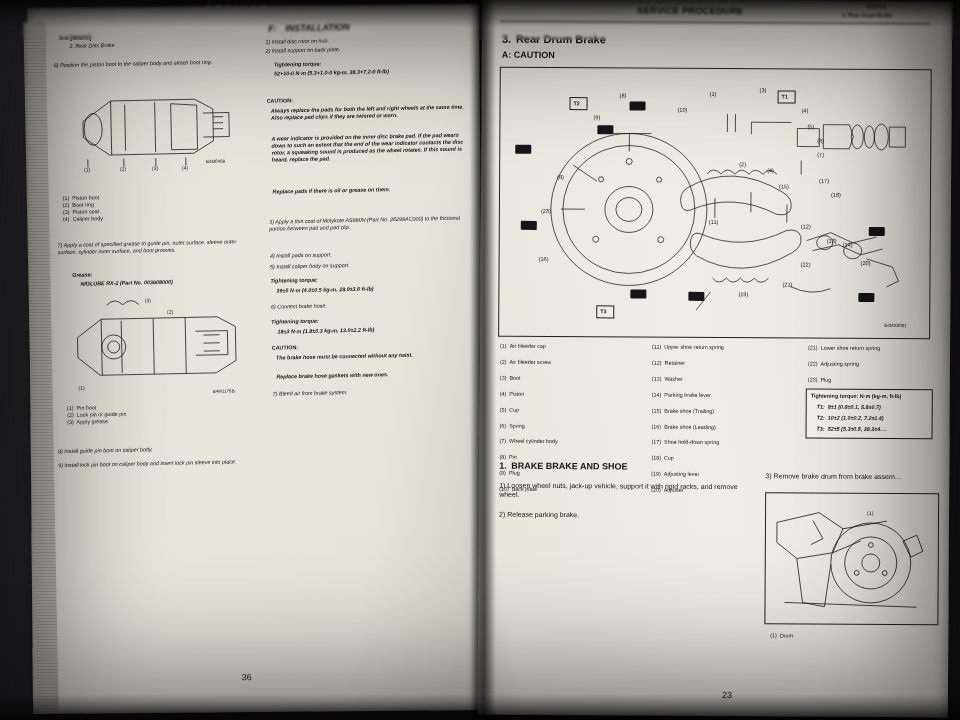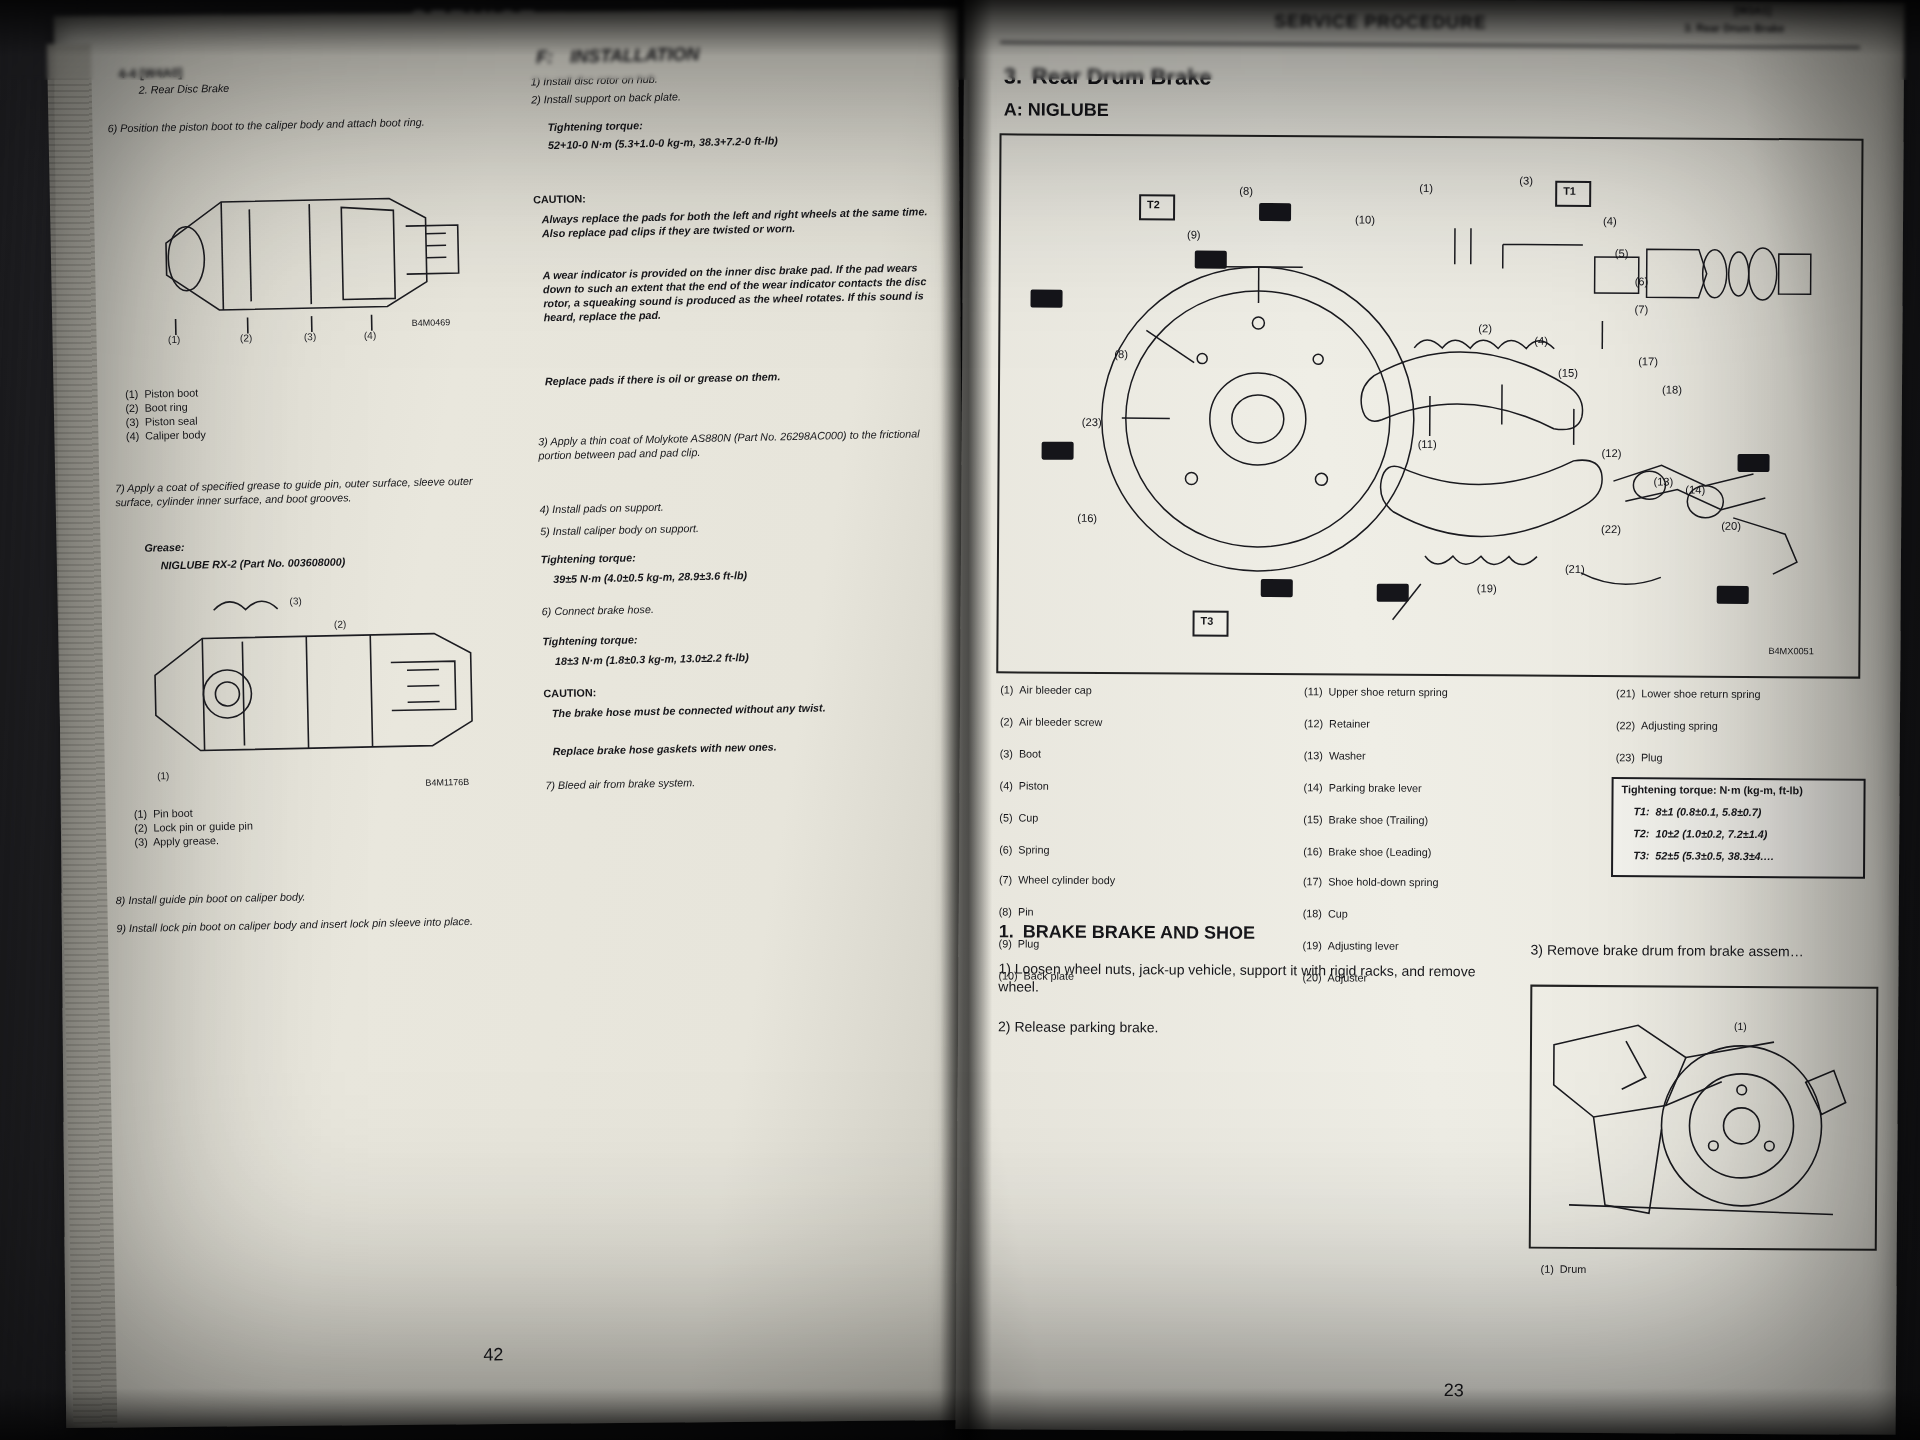--- a/index.html
+++ b/index.html
@@ -271,35 +271,35 @@
 
         <div class="txt xtiny b i" style="left:242px; top:313px;">Tightening torque:</div>
         <div class="txt xtiny b i" style="left:248px; top:323px;">18±3 N·m (1.8±0.3 kg-m, 13.0±2.2 ft-lb)</div>
 
         <div class="txt xtiny b" style="left:242px; top:339px;">CAUTION:</div>
         <div class="txt xtiny b i" style="left:246px; top:349px; width:200px;">The brake hose must be connected without any twist.</div>
         <div class="txt xtiny b i" style="left:246px; top:368px; width:200px;">Replace brake hose gaskets with new ones.</div>
 
         <div class="txt xtiny i" style="left:242px; top:385px;">7) Bleed air from brake system.</div>
 
-        <div class="page-num" style="left:205px; top:666px;">42</div>
+        <div class="page-num" style="left:205px; top:666px;">36</div>
       </div>
     </div>
 
     <div class="page-right">
       <div class="rp-inner">
 
         <div class="txt md b" style="left:155px; top:6px; letter-spacing:0.4px;">SERVICE PROCEDURE</div>
         <div class="txt xtiny b" style="left:385px; top:2px;">[W3A1]</div>
         <div class="txt xtiny b" style="left:360px; top:11px;">3. Rear Drum Brake</div>
         <div class="rule" style="left:18px; top:22px; width:430px; height:1.4px;"></div>
 
         <div class="txt lg b" style="left:20px; top:33px;">3.</div>
         <div class="txt lg b" style="left:34px; top:33px;">Rear Drum Brake</div>
-        <div class="txt md b" style="left:20px; top:51px;">A: NIGLUBE</div>
+        <div class="txt md b" style="left:20px; top:51px;">A: CAUTION</div>
 
         <div class="boxline" style="left:18px; top:68px; width:430px; height:268px;"></div>
 
         <svg class="art" style="left:20px; top:70px;" width="426" height="264" viewBox="0 0 426 264">
           <g fill="none" stroke="#1a1a1f" stroke-width="0.75">
 
             <ellipse cx="128" cy="140" rx="78" ry="76"></ellipse>
             <ellipse cx="128" cy="140" rx="66" ry="64"></ellipse>
             <ellipse cx="128" cy="140" rx="24" ry="23"></ellipse>
             <ellipse cx="128" cy="140" rx="13" ry="12"></ellipse>

